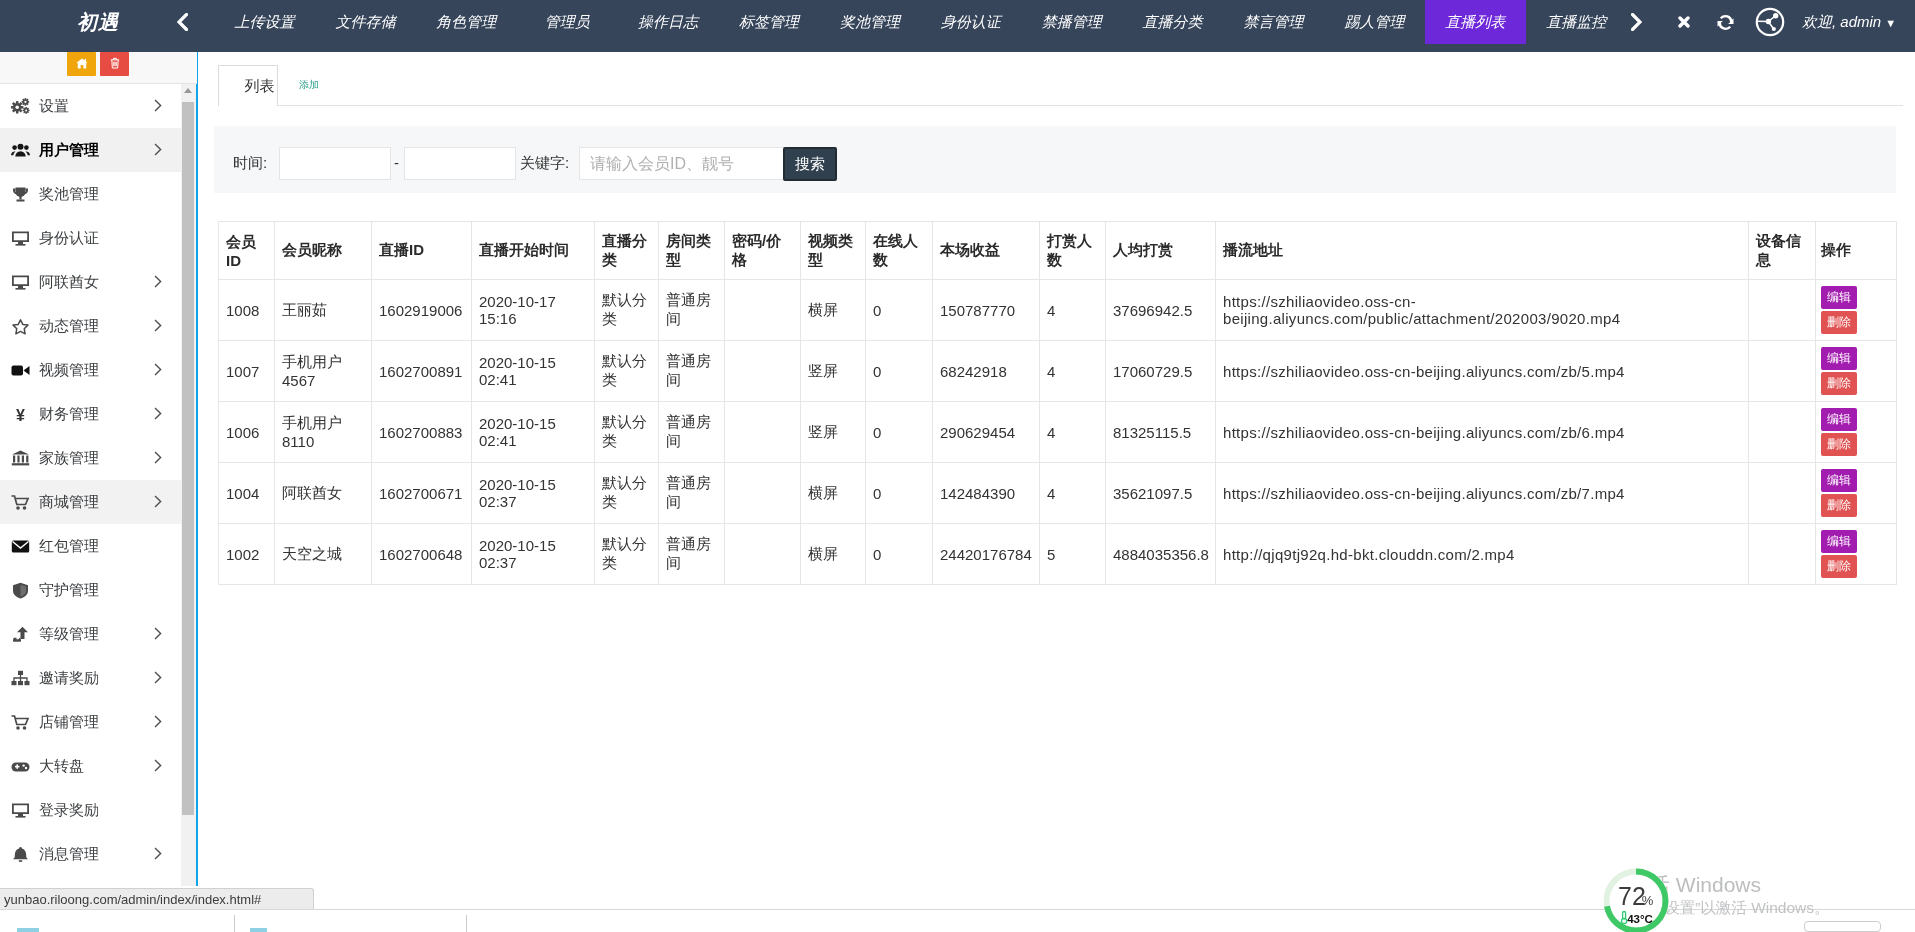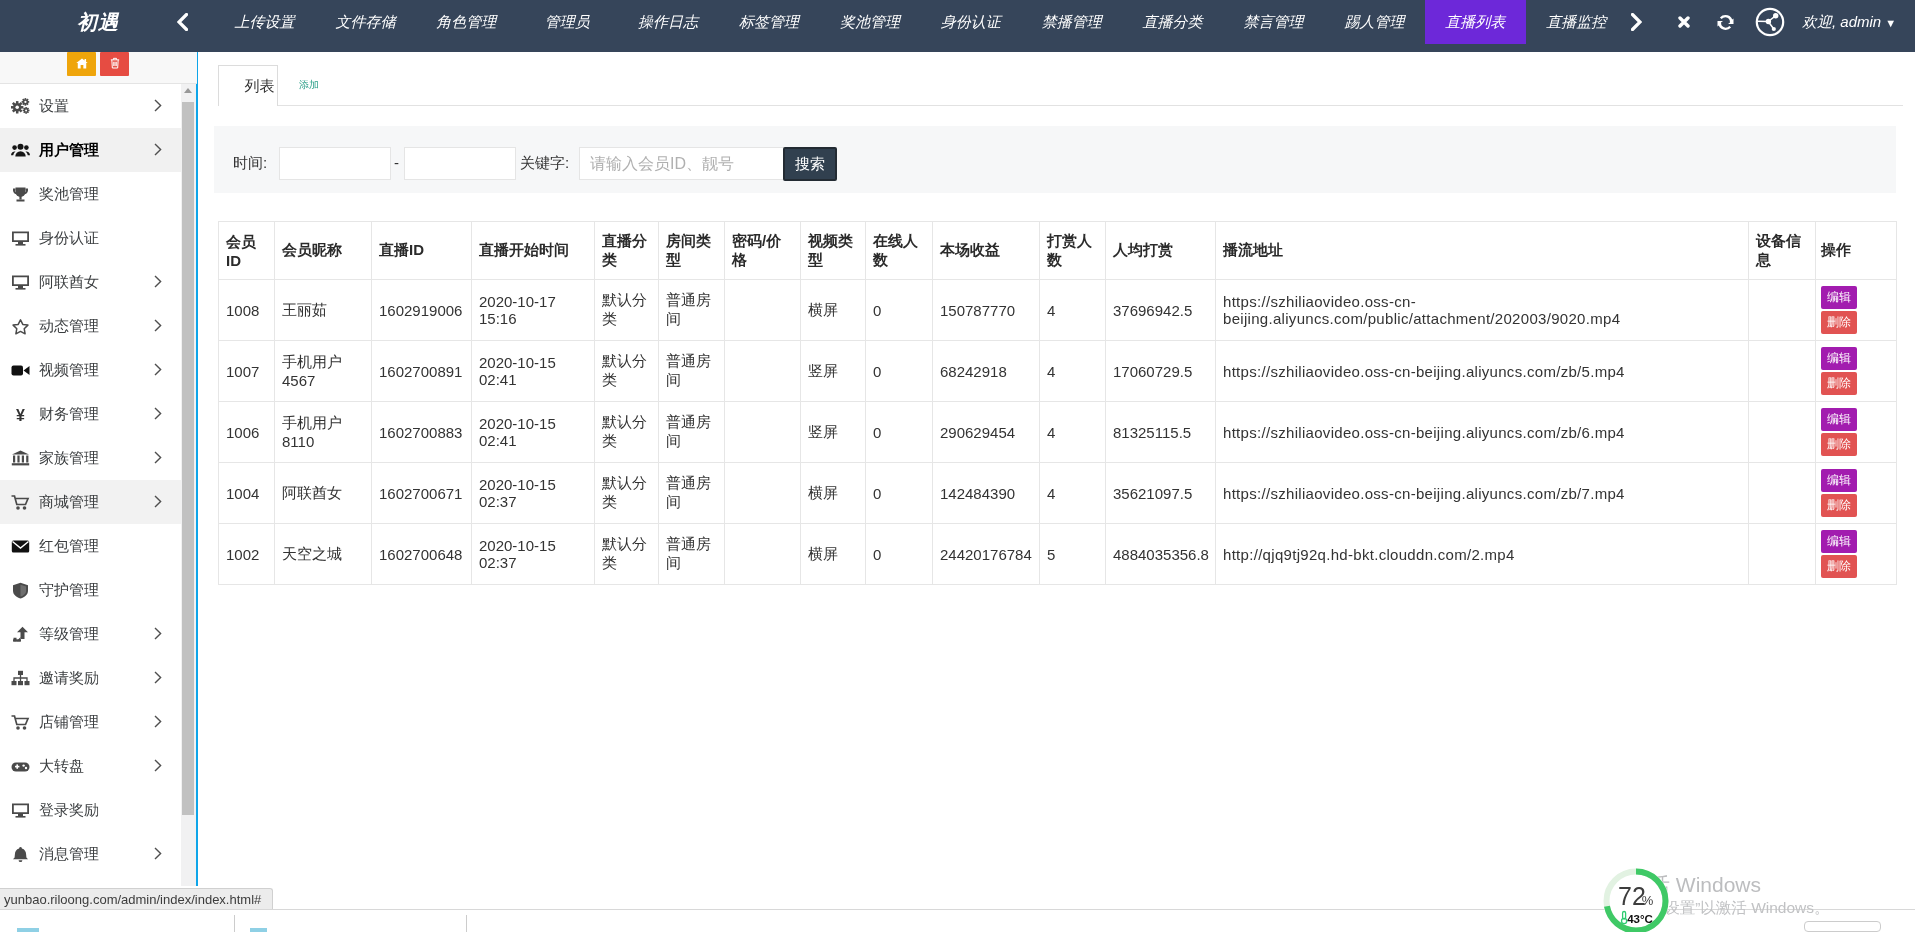--- a/index.html
+++ b/index.html
@@ -61,21 +61,21 @@
 #tbl th:last-child { padding-left:5px; }
 #tbl tr { height:61px; }
 #tbl tr.hd { height:58px; }
 .opcell { padding-left:5px !important; }
 .btn-e { display:inline-block; width:36px; height:23px; background:#a21caf; color:#fff;
   font-size:12px; text-align:center; line-height:23px; border-radius:2px; }
 .btn-d { display:inline-block; width:36px; height:23px; background:#e15352; color:#fff;
   font-size:12px; text-align:center; line-height:23px; border-radius:2px; margin-top:2px; }
 
 
-#statusbox { position:absolute; left:0; top:888px; width:273px; height:21px; background:#ececec;
+#statusbox { position:absolute; left:0; top:888px; width:314px; height:21px; background:#ececec;
   border:1px solid #d0d0d0; border-left:0; border-bottom:0; border-radius:0 3px 0 0;
   font-size:13px; color:#3c3c3c; line-height:21px; padding-left:4px; }
 #botline { position:absolute; left:0; top:909px; width:1915px; height:1px; background:#d8d8d8; }
 .vsep { position:absolute; top:915px; height:17px; width:1px; background:#ccc; }
 #watermark1 { position:absolute; left:1628px; top:871px; font-size:21px; color:#bcbdbf; }
 #watermark2 { position:absolute; left:1628px; top:898px; font-size:15.5px; color:#c1c2c4; }
 #gauge { position:absolute; left:1603px; top:868px; width:66px; height:66px; }
 #wbox { position:absolute; left:1804px; top:921px; width:77px; height:11px; background:#fff;
   border:1px solid #ccc; border-radius:4px; }
 </style>

